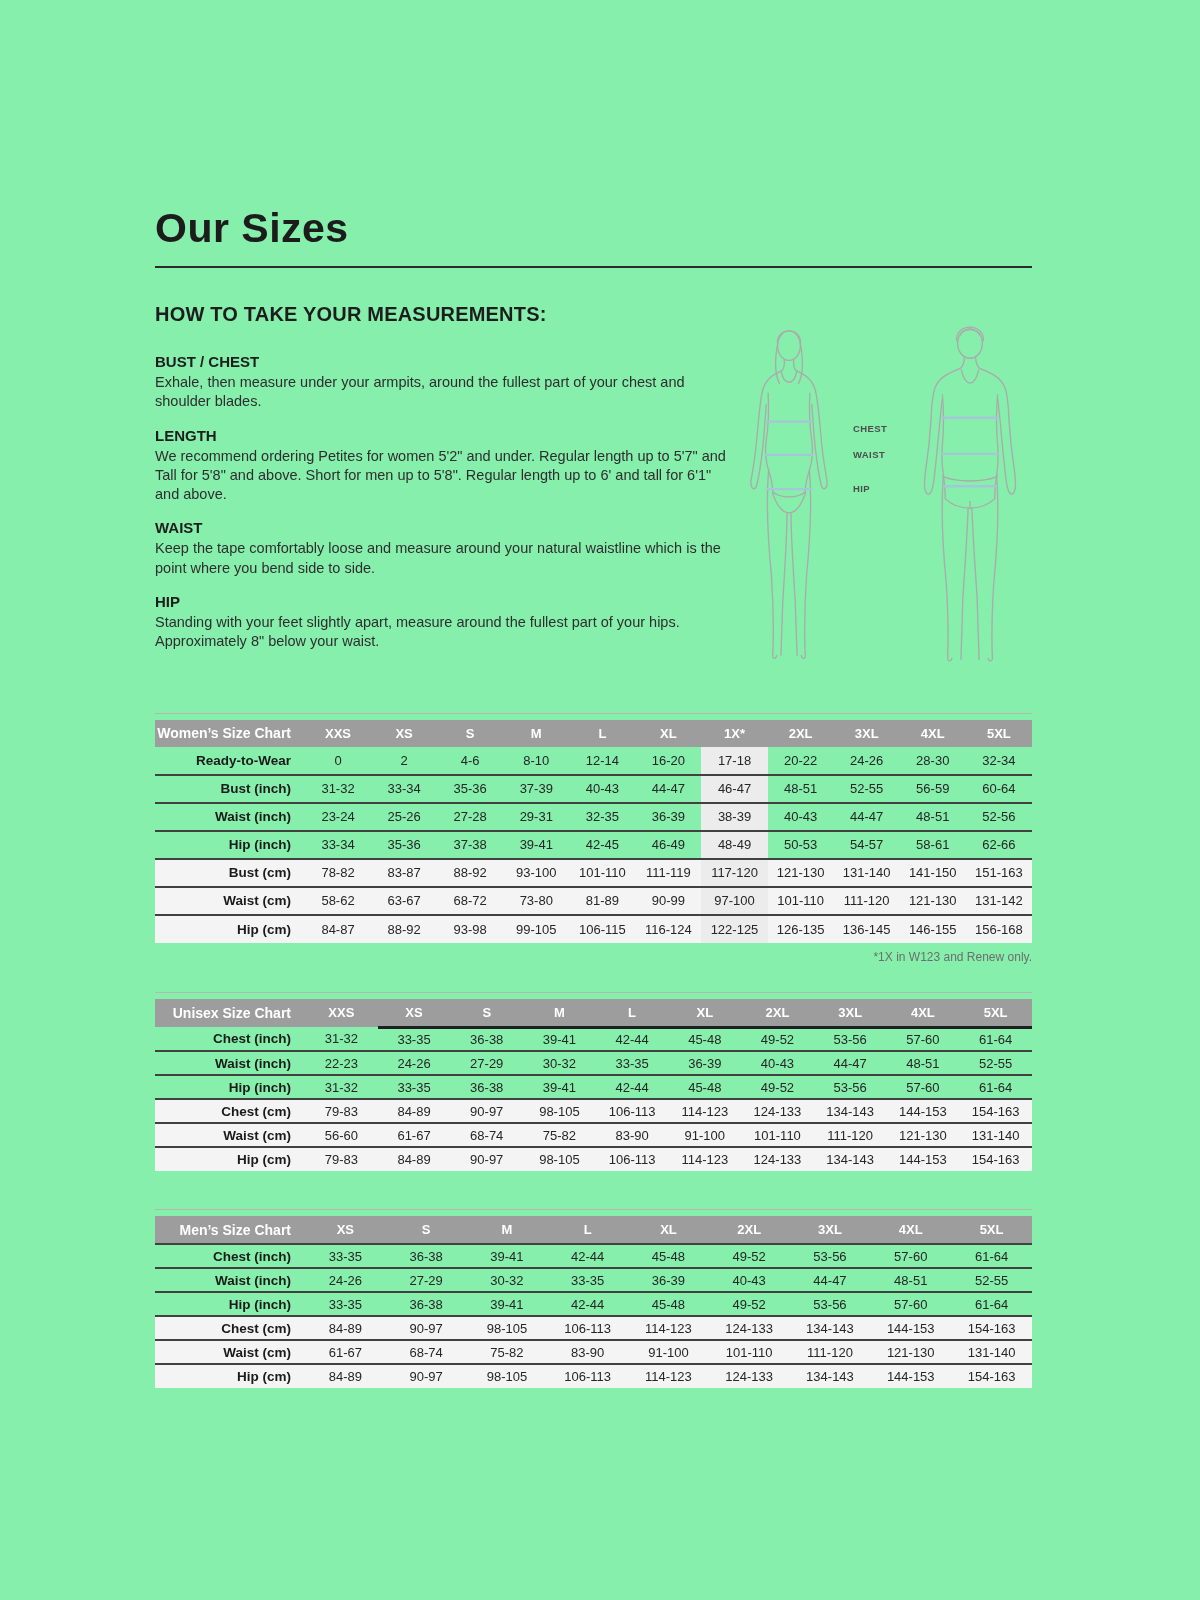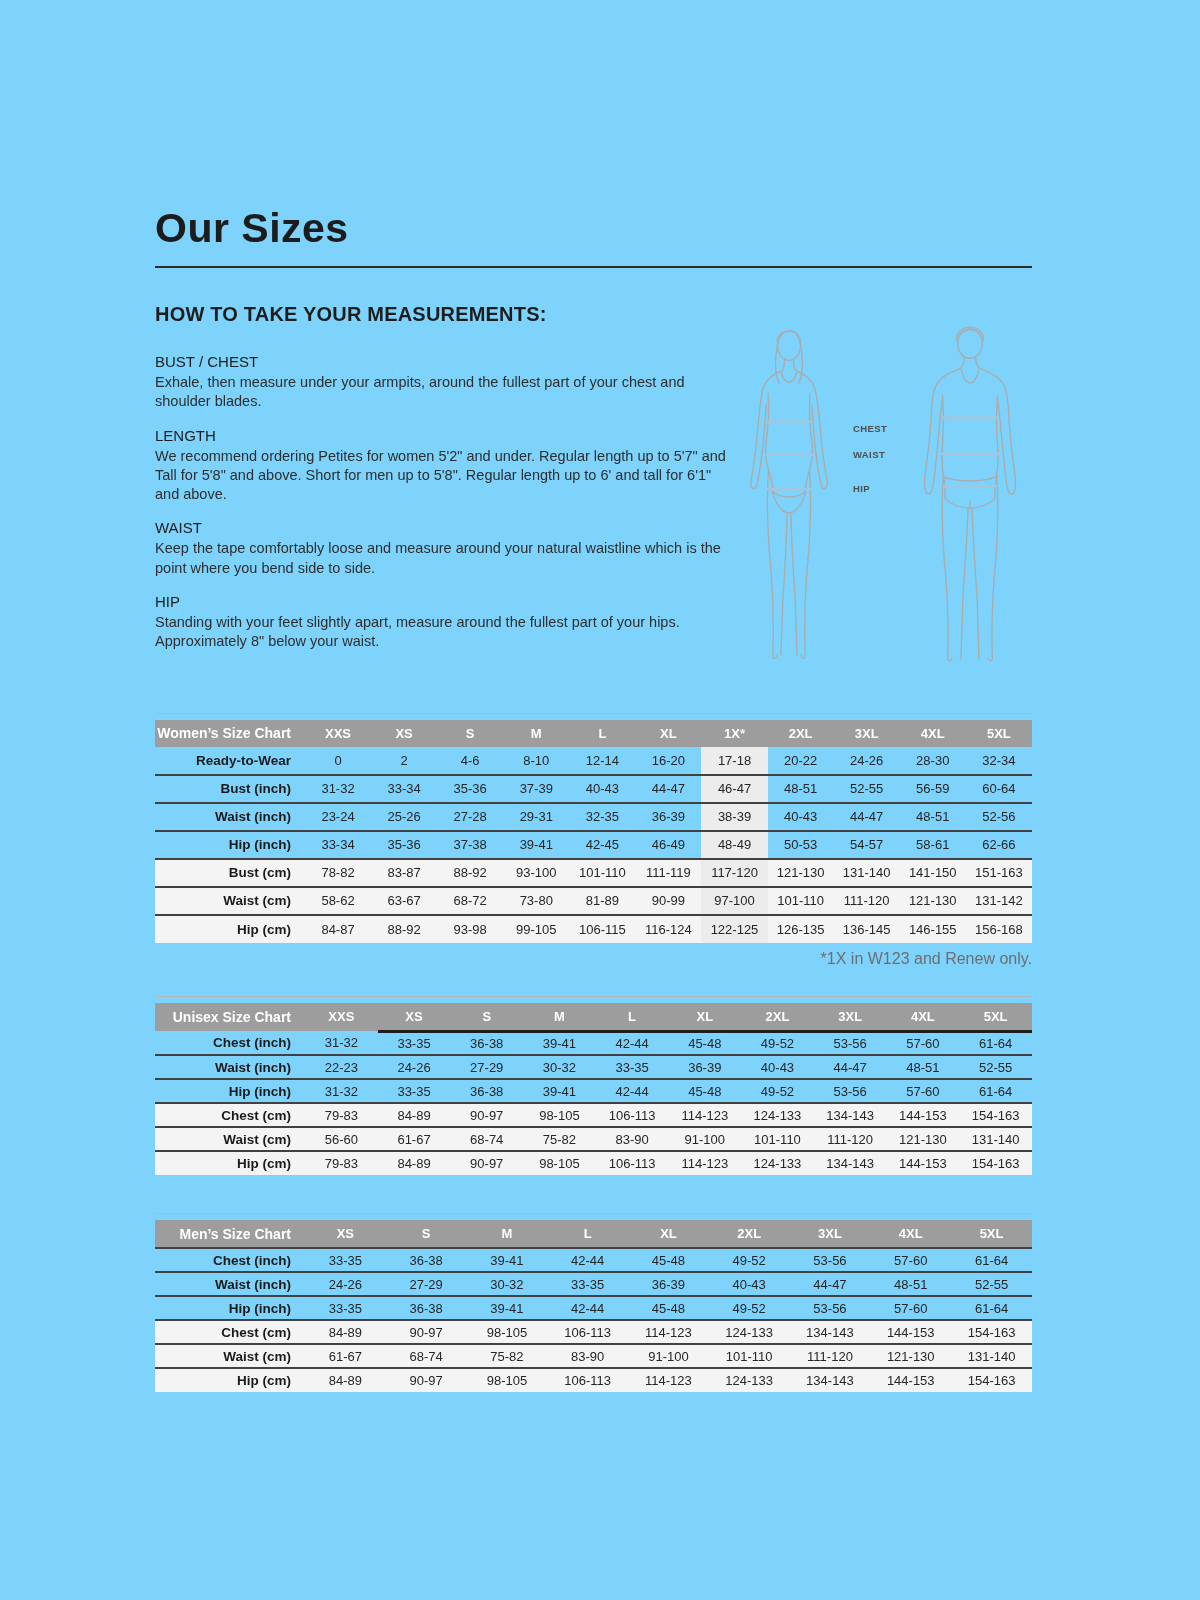--- a/index.html
+++ b/index.html
@@ -2,32 +2,32 @@
 <html style="--header-bg: #9d9d9d; --header-text: #ffffff; --row-shade: #f4f4f4; --highlight-shade: #ececec; --row-divider: #414141; --measure-line: #a6c5d8; --figure-outline: #ababab;"><head>
 <meta charset="utf-8">
 <style>
   :root{
     --header-bg:#9d9d9d; --header-text:#ffffff; --row-shade:#f4f4f4;
     --highlight-shade:#ececec; --row-divider:#414141;
     --measure-line:#a6c5d8; --figure-outline:#ababab;
   }
   html,body{margin:0;padding:0;background:#ffffff;}
   .page{
-    width:1200px;height:1600px;box-sizing:border-box;background:#7dd3fc;
+    width:1200px;height:1600px;box-sizing:border-box;background:#86efac;
     padding:205px 168px 0 155px;
     font-family:"Liberation Sans",sans-serif;color:#1d1d1d;
   }
   .page-title{
     margin:0;font-size:41px;font-weight:bold;letter-spacing:.5px;color:#1c1c1c;
     padding-bottom:14px;border-bottom:2px solid #2b2b2b;
   }
   .intro{display:flex;justify-content:space-between;margin-top:35px;}
   .intro-text{width:585px;}
   .how-heading{font-size:20px;font-weight:bold;margin:0 0 27px;letter-spacing:.2px;}
-  .m-section h3{font-size:15px;font-weight:normal;margin:12px 0 3px;}
+  .m-section h3{font-size:15px;font-weight:bold;margin:12px 0 3px;}
   .m-section p{font-size:14.5px;line-height:1.33;margin:0 0 15px;color:#2e2e2e;}
   .figures{display:flex;align-items:flex-end;margin-top:-20px;}
   .figure-labels{position:relative;width:62px;height:352px;flex:0 0 62px;}
   .figure-labels span{
     position:absolute;left:7px;font-size:9.5px;font-weight:bold;color:#4d4d4d;letter-spacing:.4px;
   }
   .lab-chest{top:108px;} .lab-waist{top:134px;} .lab-hip{top:168px;}
   .fig path,.fig ellipse{fill:none;stroke:var(--figure-outline);stroke-width:1.4;stroke-linecap:round;}
   .fig .mline{stroke:var(--measure-line);stroke-width:2.4;}
   .charts{margin-top:46px;}
@@ -43,21 +43,21 @@
   .size-table tbody th.lbl{font-size:13.5px;font-weight:bold;color:#1b1b1b;}
   .size-table tbody td{text-align:center;font-size:13px;color:#262626;padding:0;}
   .size-table tbody tr{border-bottom:2px solid var(--row-divider);}
   .size-table tbody tr:last-child{border-bottom:none;margin-top:12px;}
   .t-women tbody tr{height:28px;}
   .t-unisex tbody tr,.t-men tbody tr{height:24px;}
   .t-men thead tr{border-bottom:2px solid var(--row-divider);}
   .t-unisex thead th:nth-child(n+3){border-bottom:3px solid #1f1f1f;}
   .size-table tbody tr.shaded{background:var(--row-shade);}
   .size-table tbody td.hl{background:var(--highlight-shade);}
-  .footnote{text-align:right;font-size:16px;color:#6e6e6e;margin-top:7px;}
+  .footnote{text-align:right;font-size:12px;color:#6e6e6e;margin-top:7px;}
 </style>
 </head>
 <body>
 
 <div class="page">
 
   <h1 class="page-title">Our Sizes</h1>
 
   <div class="intro">
     <div class="intro-text">

